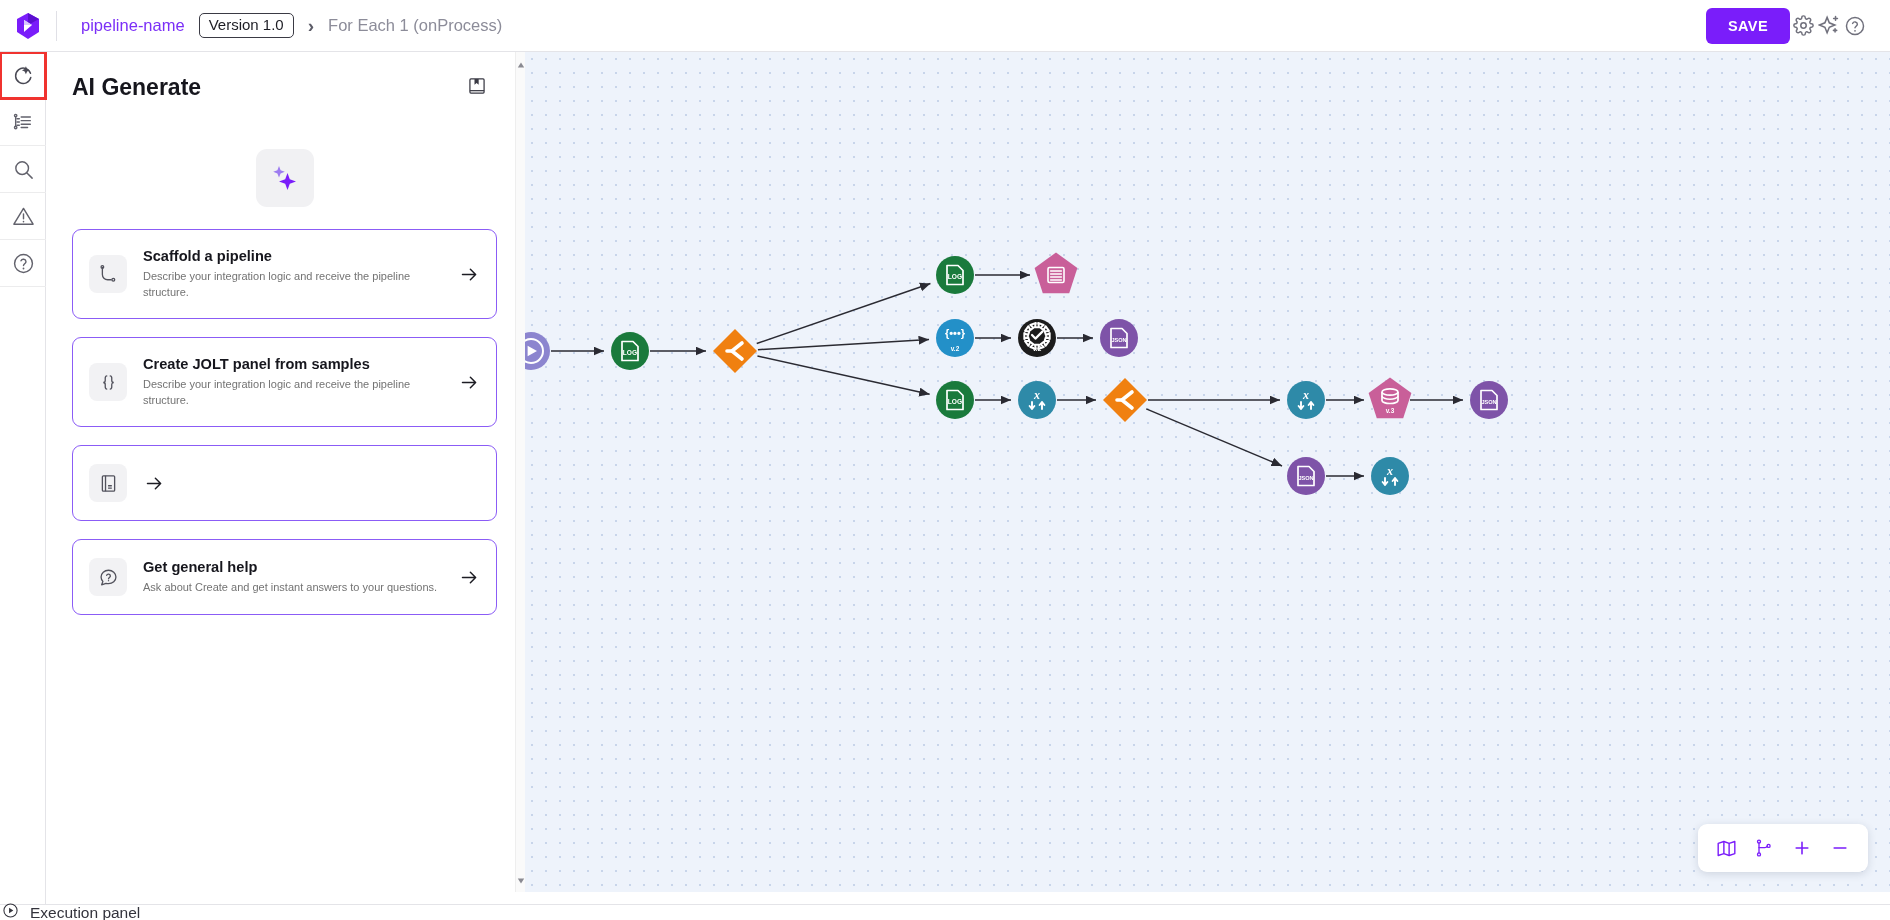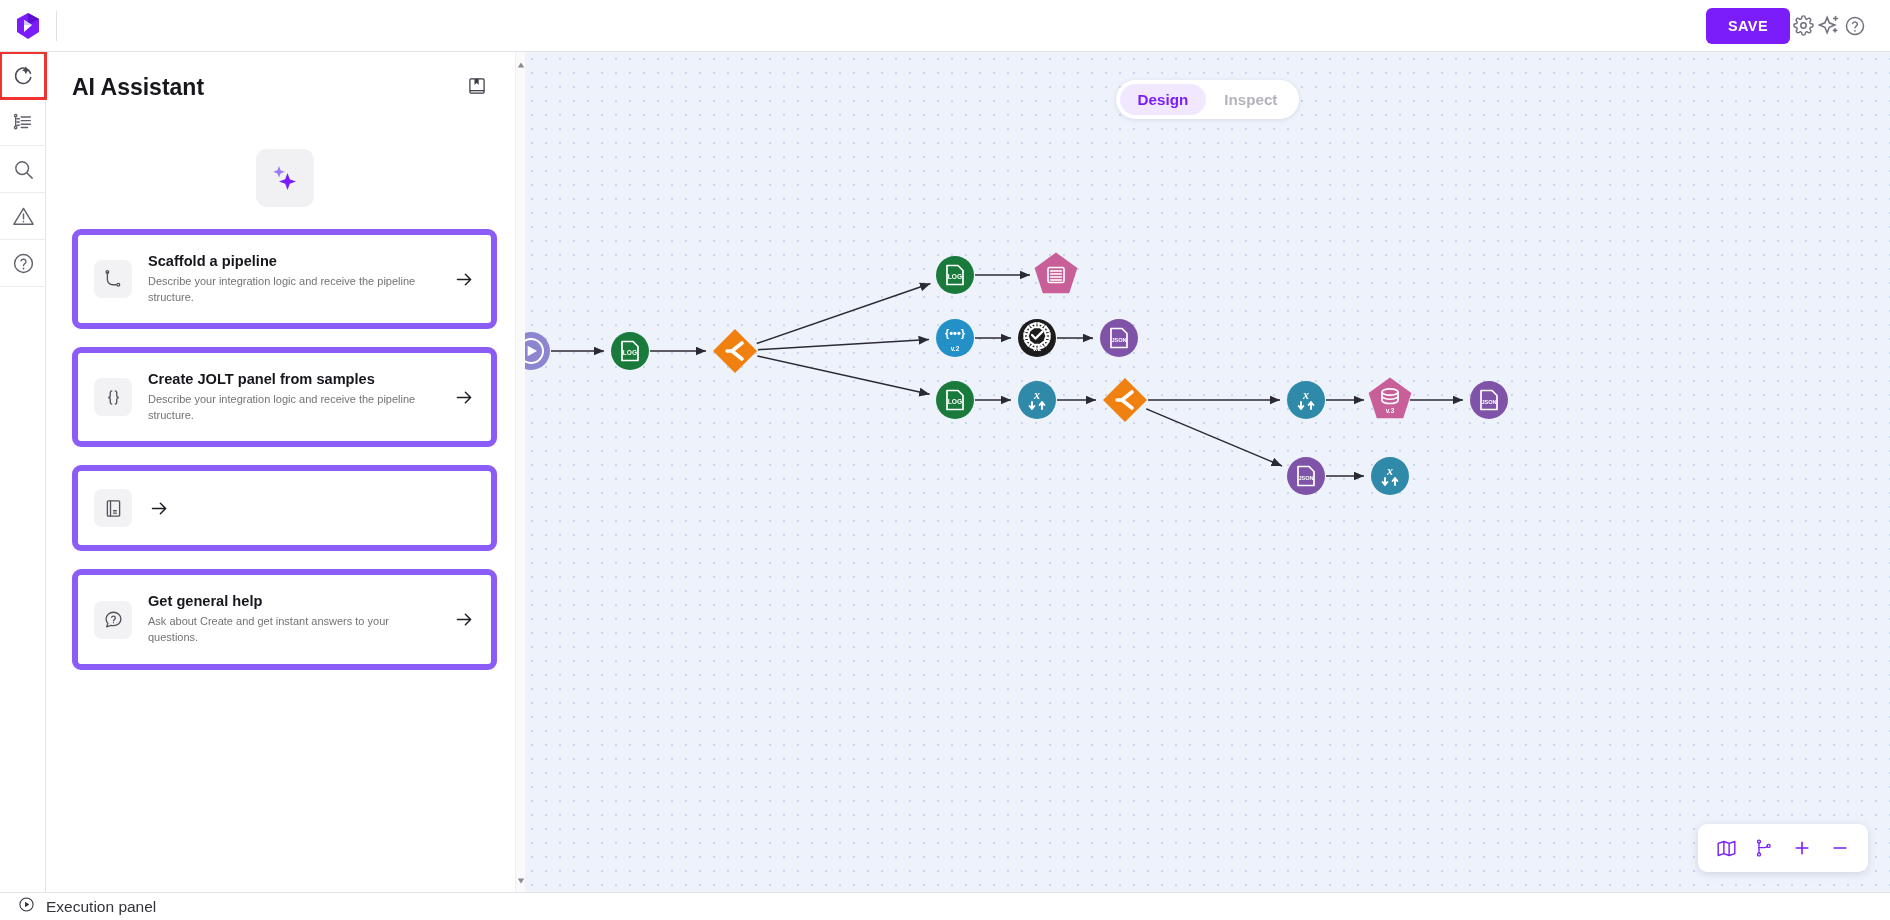--- a/index.html
+++ b/index.html
@@ -58,21 +58,21 @@
   }
   .panel-title { font-size: 23px; font-weight: 700; color: #16161d; }
   .panel-hero { text-align: center; margin-top: 48px; }
   .hero-badge {
     width: 58px; height: 58px; border-radius: 11px; background: #f1f1f3;
     display: inline-flex; align-items: center; justify-content: center;
   }
   .hero-text { margin-top: 25px; font-size: 17px; font-weight: 700; color: #16161d; }
   .cards { padding: 22px 26px 0 26px; display: flex; flex-direction: column; gap: 18px; }
   .card {
-    border: 6px solid #8b5cf6; border-radius: 9px; background: #fff;
+    border: 1px solid #8b5cf6; border-radius: 9px; background: #fff;
     display: flex; align-items: center; gap: 16px; padding: 18px 16px; cursor: pointer;
   }
   .card-ico {
     width: 38px; height: 38px; flex: 0 0 38px; border-radius: 8px; background: #f2f2f4;
     display: flex; align-items: center; justify-content: center;
   }
   .card-body { flex: 1; min-width: 0; }
   .card-title { font-size: 14.6px; font-weight: 700; color: #16161d; margin-bottom: 5px; }
   .card-desc { font-size: 11px; color: #737373; line-height: 1.42; }
   .card-arrow { flex: 0 0 22px; display: flex; align-items: center; justify-content: center; }
@@ -103,41 +103,47 @@
 
   .ctrls {
     position: absolute; right: 22px; bottom: 20px; background: #fff;
     border-radius: 9px; box-shadow: 0 2px 9px rgba(30,40,70,.15);
     display: flex; align-items: center; gap: 8px; padding: 9px 13px;
   }
   .ctrl { width: 30px; height: 30px; display: flex; align-items: center; justify-content: center; cursor: pointer; color: #7a1dfa; }
 
   
   .footer {
-    position: absolute; bottom: 0; left: 0; width: 1890px; height: 28px;
+    position: absolute; bottom: 0; left: 0; width: 1890px; height: 16px;
     background: #fff; border-top: 1px solid #e4e4e8;
-    display: flex; align-items: center; gap: 11px; padding-left: 18px; z-index: 25;
+    display: flex; align-items: center; gap: 11px; padding-left: 2px; z-index: 25;
   }
   .footer-label { font-size: 15.5px; color: #33333c; }
 </style>
 </head>
 <body>
 
 <div id="app">
 
   <div class="topbar">
     <div class="logo-wrap">
       <svg width="26" height="28" viewBox="0 0 26 28">
         <path d="M13 1 L24 7 L24 20 L13 27 L2 20 L2 7 Z" fill="#7a1dfa"></path>
         <path d="M13 1 L24 7 L13 13 Z" fill="#5b0fd0"></path>
         <path d="M9 8 L17 13 L9 20 Z" fill="#ffffff"></path>
         <path d="M9 8 L17 13 L9 13 Z" fill="#d9c7ff"></path>
       </svg>
     </div>
     <div class="vdiv"></div>
+    <div class="breadcrumb">
+      <span class="bc-name">pipeline-name</span>
+      <span class="bc-version">Version 1.0</span>
+      <span class="bc-chev">›</span>
+      <span class="bc-current">For Each 1 (onProcess)</span>
+    </div>
     <div class="topbar-right">
       <button class="save-btn">SAVE</button>
       <span class="ticon">
         <svg width="21" height="21" viewBox="0 0 24 24" fill="none" stroke="#70707c" stroke-width="1.7">
           <circle cx="12" cy="12" r="3.1"></circle>
           <path d="M19.4 15a1.6 1.6 0 00.33 1.77l.06.06a2 2 0 11-2.83 2.83l-.06-.06a1.6 1.6 0 00-1.77-.33 1.6 1.6 0 00-1 1.47V21a2 2 0 11-4 0v-.1a1.6 1.6 0 00-1.05-1.47 1.6 1.6 0 00-1.77.33l-.06.06a2 2 0 11-2.83-2.83l.06-.06A1.6 1.6 0 004.6 15a1.6 1.6 0 00-1.47-1H3a2 2 0 110-4h.1A1.6 1.6 0 004.6 9a1.6 1.6 0 00-.33-1.77l-.06-.06a2 2 0 112.83-2.83l.06.06A1.6 1.6 0 009 4.6h.07A1.6 1.6 0 0010 3.13V3a2 2 0 114 0v.1a1.6 1.6 0 001 1.47 1.6 1.6 0 001.77-.33l.06-.06a2 2 0 112.83 2.83l-.06.06A1.6 1.6 0 0019.4 9v.07a1.6 1.6 0 001.47 1H21a2 2 0 110 4h-.1a1.6 1.6 0 00-1.5 1z"></path>
         </svg>
       </span>
       <span class="ticon">
         <svg width="23" height="23" viewBox="0 0 24 24" fill="none" stroke="#70707c" stroke-width="1.6" stroke-linecap="round">
@@ -188,21 +194,21 @@
       <svg width="23" height="23" viewBox="0 0 24 24" fill="none" stroke="#62626c" stroke-width="1.5">
         <circle cx="12" cy="12" r="9.3"></circle>
         <path d="M9.4 9.2a2.7 2.7 0 015.2.9c0 1.8-2.6 2.4-2.6 3.9" stroke-linecap="round"></path>
         <circle cx="12" cy="17.2" r="0.95" fill="#62626c" stroke="none"></circle>
       </svg>
     </div>
   </div>
 
   <div class="panel">
     <div class="panel-head">
-      <div class="panel-title">AI Assistant</div>
+      <div class="panel-title">AI Generate</div>
       <span>
         <svg width="20" height="20" viewBox="0 0 24 24" fill="none" stroke="#3a3a44" stroke-width="1.5" stroke-linejoin="round">
           <rect x="3.5" y="3.5" width="17" height="17" rx="1.2"></rect>
           <path d="M9 3.5h5v7l-2.5-2-2.5 2z" fill="#3a3a44" stroke="none"></path>
           <path d="M3.5 17.6h17"></path>
         </svg>
       </span>
     </div>
 
     <div class="panel-hero">
@@ -297,24 +303,20 @@
     </span>
     <span class="dn">
       <svg width="8" height="8" viewBox="0 0 10 10">
           <path d="M5 8L1 2h8z" fill="#8a8a92"></path>
         </svg>
     </span>
   </div>
 
   <div class="canvas">
 
-    <div class="seg">
-      <button class="seg-btn on">Design</button>
-      <button class="seg-btn">Inspect</button>
-    </div>
 
     <svg id="graph-layer" width="1365" height="840" style="position:absolute;top:0;left:0">
       <defs>
         <marker id="ah" markerWidth="8" markerHeight="8" refX="7" refY="3" orient="auto">
           <path d="M0,0 L7,3 L0,6 z" fill="#2a2a32"></path>
         </marker>
       </defs>
       <g id="edges" stroke="#2a2a32" stroke-width="1.5" fill="none">
           <line x1="26" y1="299" x2="79" y2="299" marker-end="url(#ah)"></line>
           <line x1="125" y1="299" x2="181" y2="299" marker-end="url(#ah)"></line>

